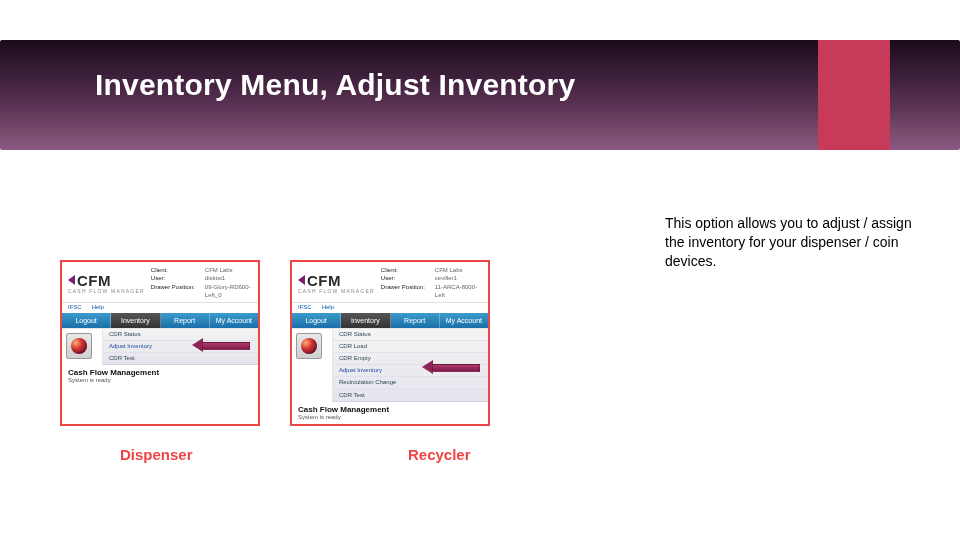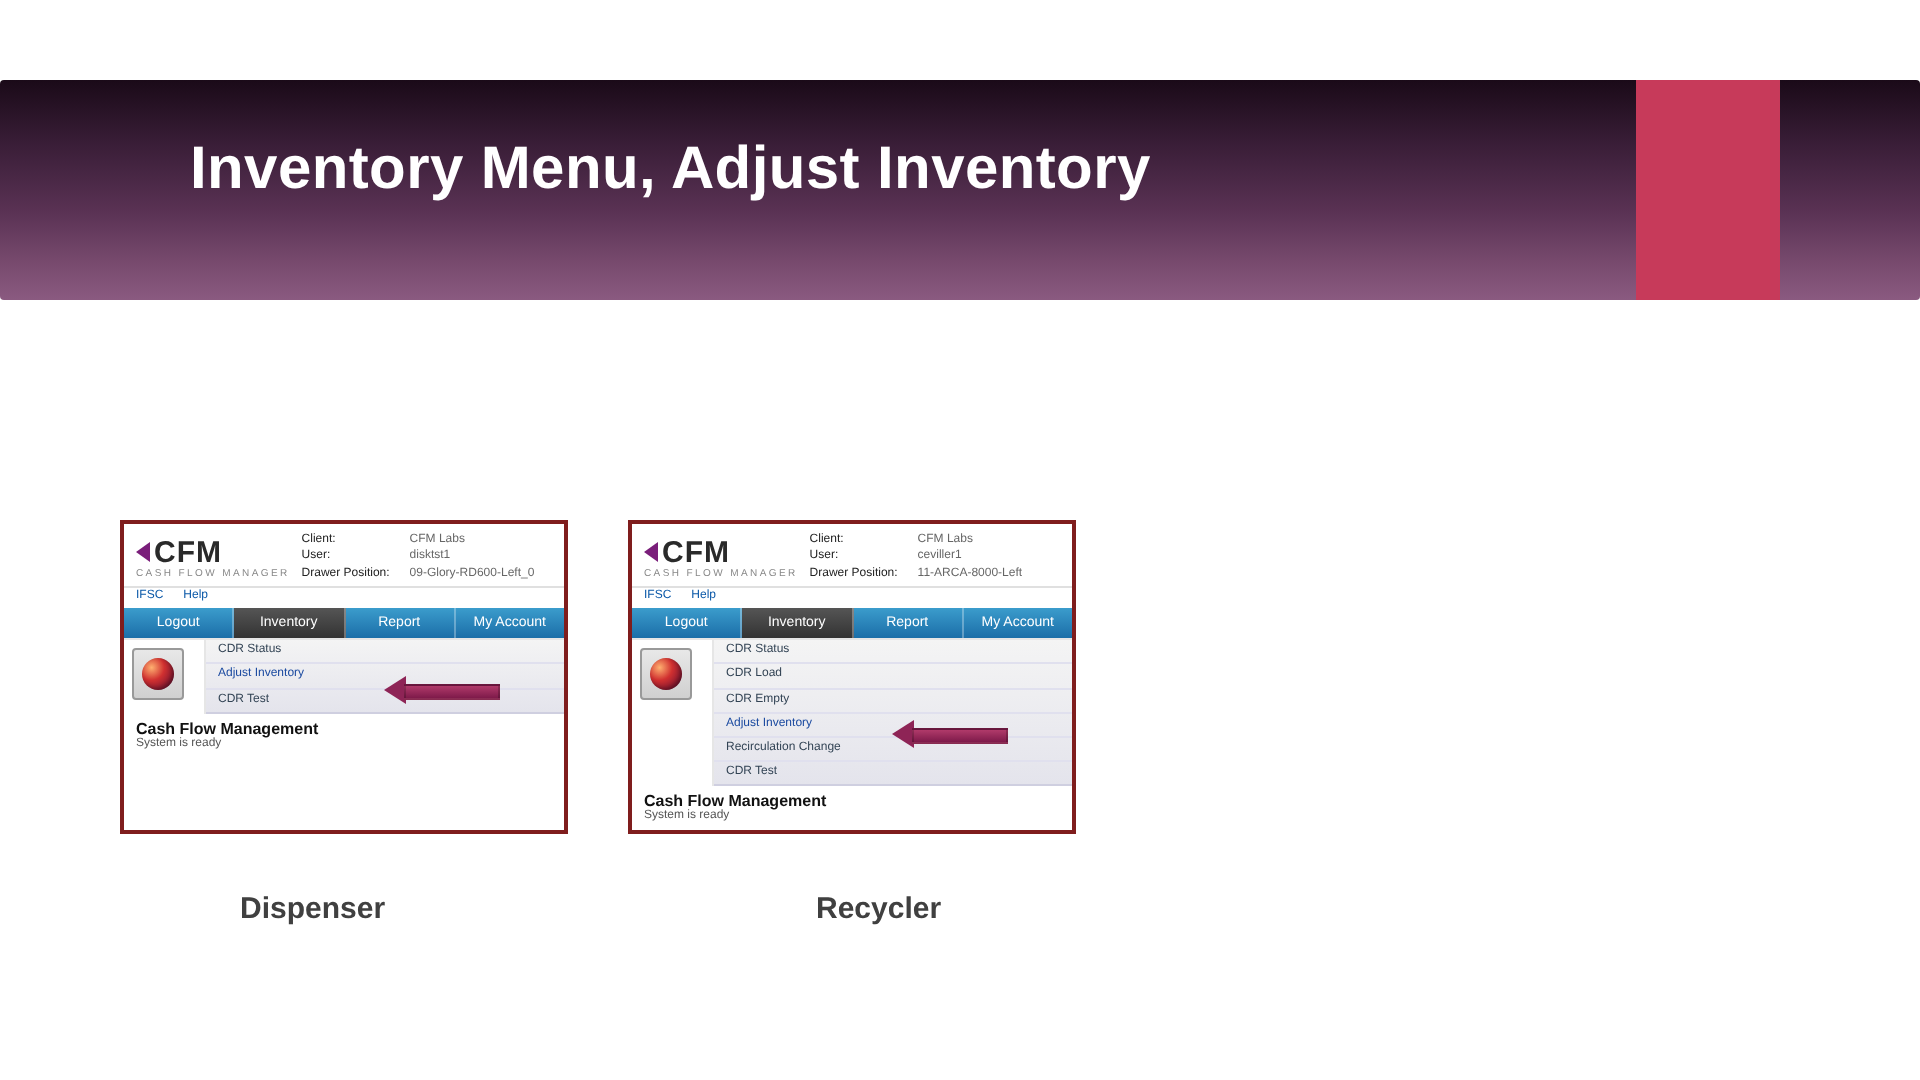--- a/index.html
+++ b/index.html
@@ -40,22 +40,22 @@
   letter-spacing: 0.2px;
 }
 .screenshots {
   position: absolute;
   top: 260px;
   left: 60px;
   display: flex;
   gap: 30px;
 }
 .screenshot {
-  width: 224px;
-  border: 2px solid #7f1d1d;
+  width: 200px;
+  border: 2px solid #ef4444;
   background: #ffffff;
   font-size: 7px;
   color: #333333;
   position: relative;
   box-sizing: border-box;
 }
 .shot-head {
   display: flex;
   padding: 4px 6px 2px 6px;
   gap: 6px;
@@ -189,21 +189,21 @@
   width: 0; height: 0;
   border-top: 7px solid transparent;
   border-bottom: 7px solid transparent;
   border-right: 11px solid #8e2456;
 }
 .caption {
   position: absolute;
   top: 446px;
   font-size: 15px;
   font-weight: 700;
-  color: #404040;
+  color: #ef4444;
 }
 .caption.d { left: 120px; }
 .caption.r { left: 408px; }
 .sidebar-text {
   position: absolute;
   top: 214px;
   left: 665px;
   width: 260px;
   font-size: 14px;
   line-height: 1.35;
@@ -332,13 +332,14 @@
         <div class="shaft"></div>
     </div>
   </div>
 
 </div>
 
 <div class="caption d">Dispenser</div>
 <div class="caption r">Recycler</div>
 
 <div class="sidebar-text">
+  <div class="block">This option allows you to adjust / assign the inventory for your dispenser / coin devices.</div>
 </div>
 
 </body></html>

